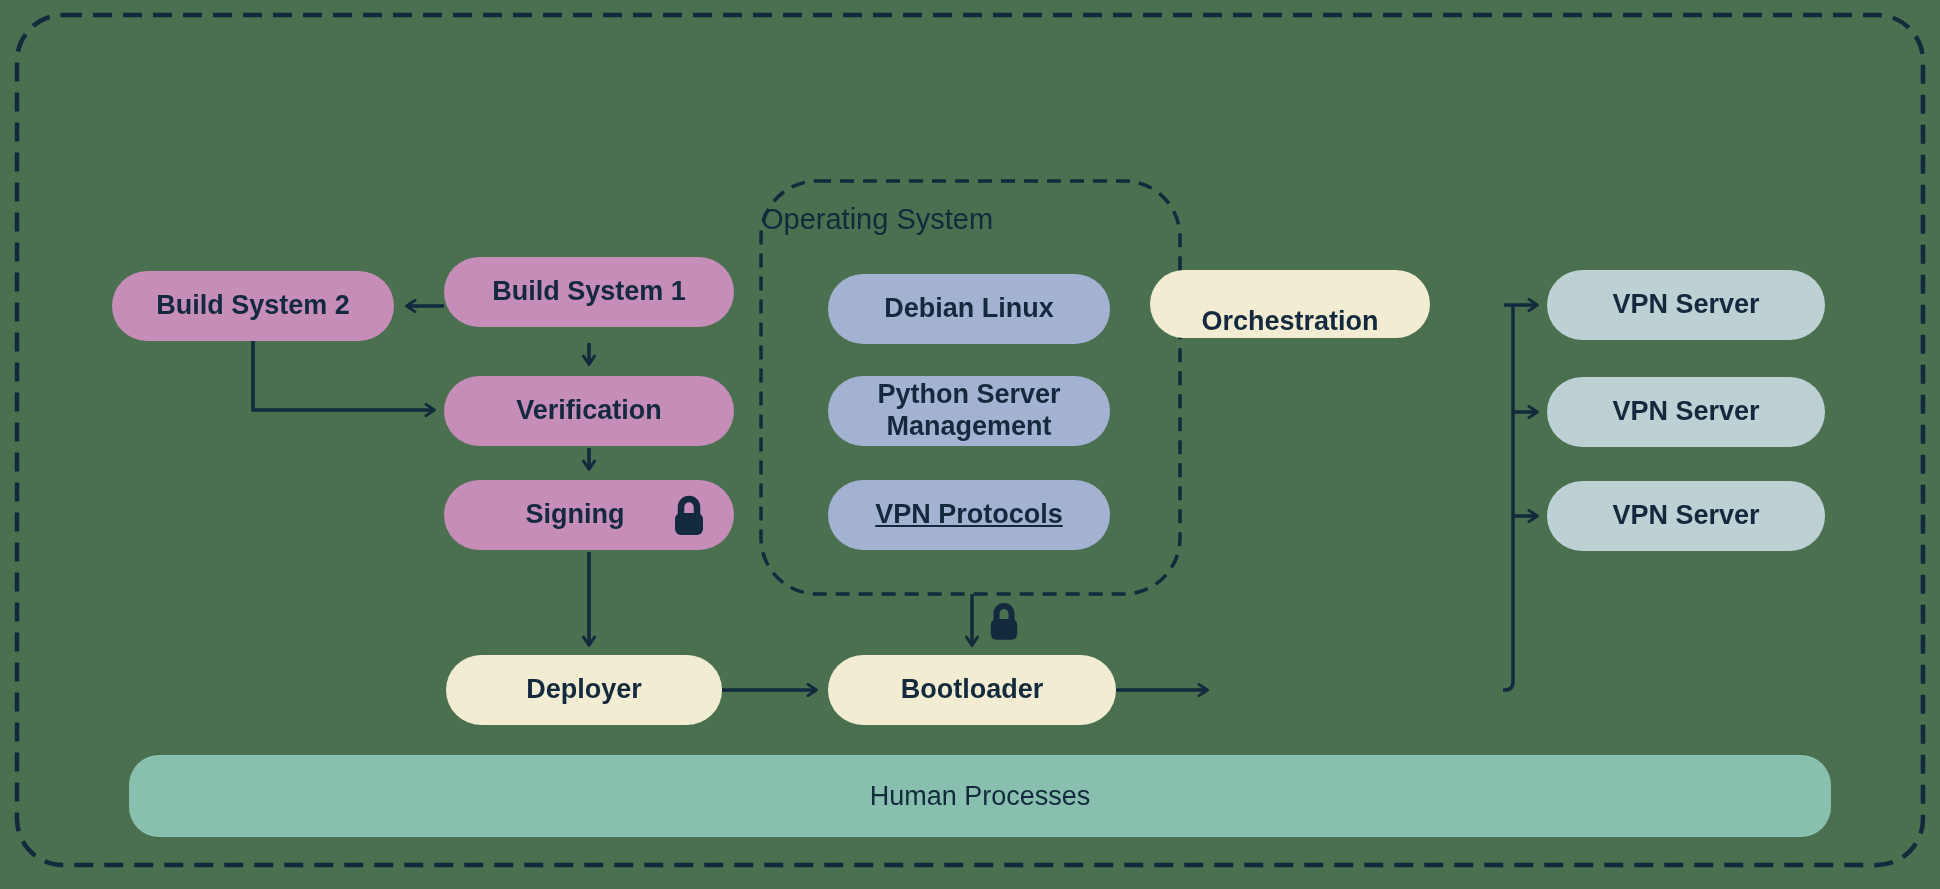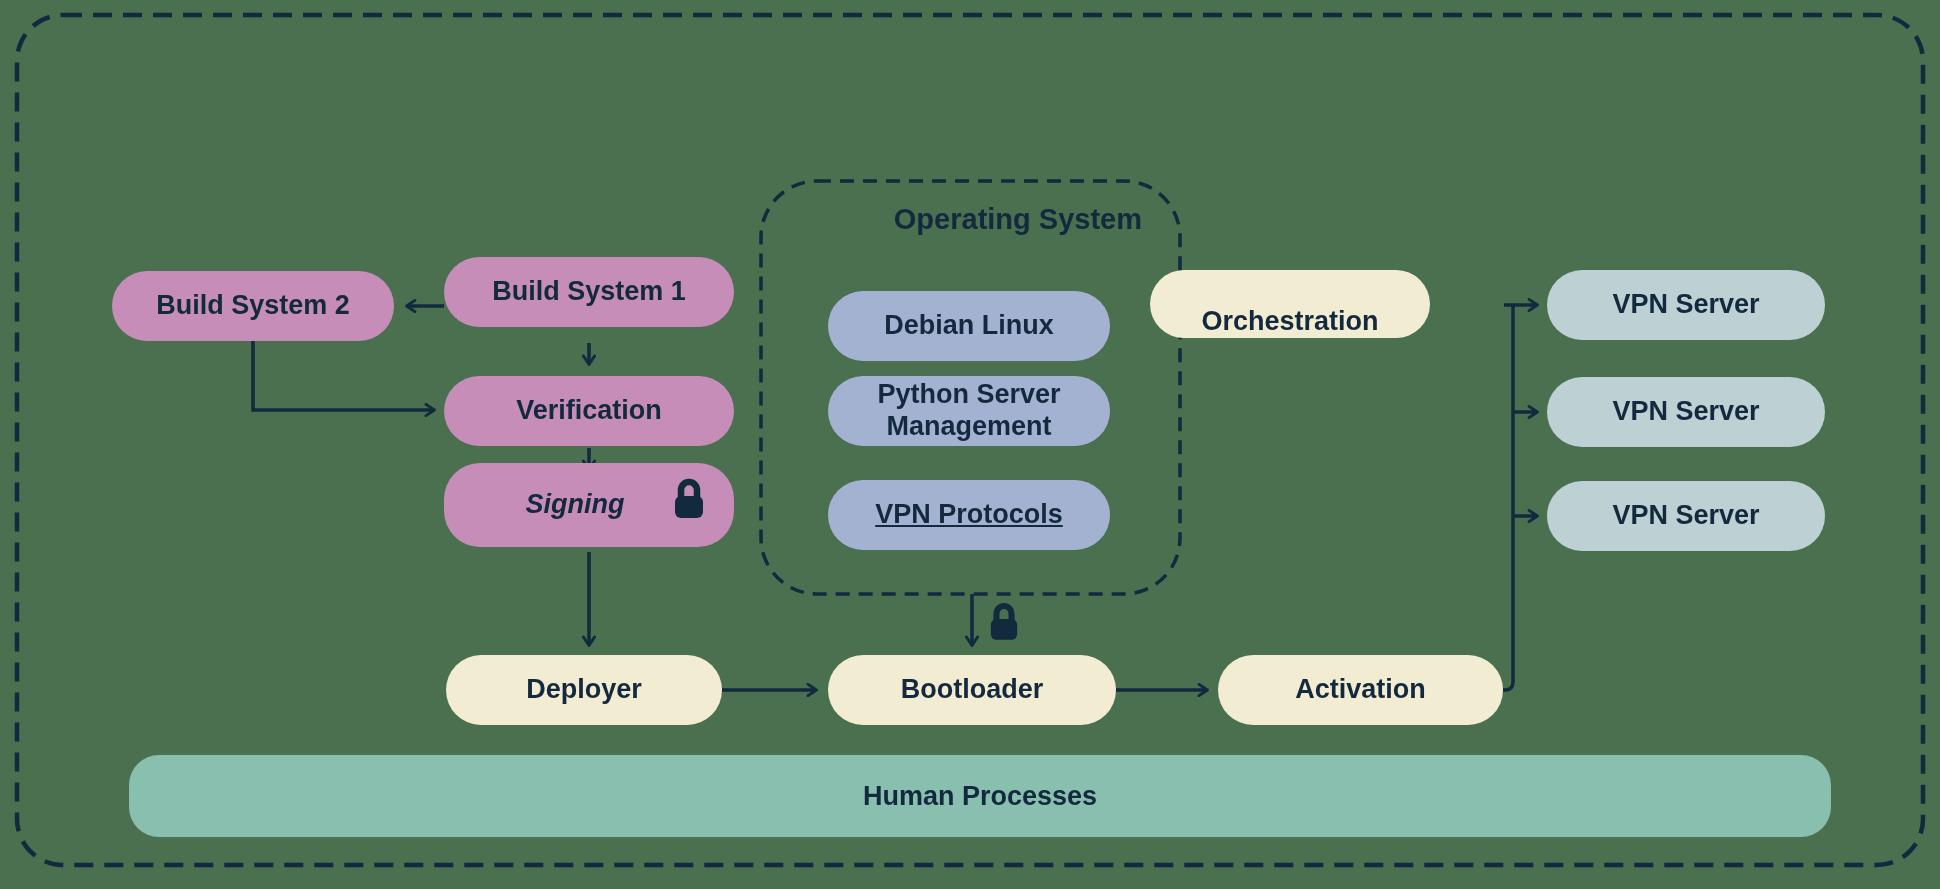--- a/index.html
+++ b/index.html
@@ -38,28 +38,28 @@
   }
   .pink       { background: var(--pink, #c68db8); }
   .periwinkle { background: var(--periwinkle, #a4b2d2); }
   .cream      { background: var(--cream, #f2ecd2); }
   .lightblue  { background: var(--lightblue, #bdd0d3); }
   .teal-bar {
     position: absolute;
     background: var(--teal, #88bfae);
     border-radius: 30px;
     display: flex; align-items: center; justify-content: center;
-    font-weight: bold; font-size: 27px;
+    font-weight: normal; font-size: 27px;
     color: var(--ink, #13293e);
   }
   .os-title {
     position: absolute;
-    left: 723px; top: 203px; width: 419px;
-    text-align: right;
-    font-weight: bold; font-size: 29px;
+    left: 761px; top: 203px; width: 419px;
+    text-align: left;
+    font-weight: normal; font-size: 29px;
     color: var(--ink, #13293e);
   }
   .lock { position: absolute; }
   .lock svg { display: block; }
   .lock-shackle { stroke: var(--ink, #13293e); }
   .lock-body   { fill: var(--ink, #13293e); }
   .connector { stroke: var(--ink, #13293e); stroke-width: 3.5; fill: none; }
   .dashed-frame { stroke: var(--ink, #13293e); fill: none; }
   #arrowhead path { stroke: var(--ink, #13293e); fill: none; }
 </style>
@@ -98,31 +98,31 @@
 
   <div class="node pink" style="left:112px; top:271px; width:282px; height:70px;">
     <span>Build System 2</span>
   </div>
   <div class="node pink" style="left:444px; top:257px; width:290px; height:70px;">
     <span>Build System 1</span>
   </div>
   <div class="node pink" style="left:444px; top:376px; width:290px; height:70px;">
     <span>Verification</span>
   </div>
-  <div class="node pink" style="left:444px; top:463px; width:290px; height:84px;font-style:italic;">
+  <div class="node pink" style="left:444px; top:480px; width:290px; height:70px;">
     <span style="margin-right:28px;">Signing</span>
     <span class="lock" style="right:28px; top:14px;">
       <svg width="34" height="42" viewBox="0 0 34 42">
         <path class="lock-shackle" d="M9,22 V13 A8,8 0 0 1 25,13 V22" stroke-width="6.5" fill="none"></path>
         <rect class="lock-body" x="3" y="19" width="28" height="22" rx="6"></rect>
       </svg>
     </span>
   </div>
 
-  <div class="node periwinkle" style="left:828px; top:291px; width:282px; height:70px;">
+  <div class="node periwinkle" style="left:828px; top:274px; width:282px; height:70px;">
     <span>Debian Linux</span>
   </div>
   <div class="node periwinkle" style="left:828px; top:376px; width:282px; height:70px; padding:0 30px; box-sizing:border-box;">
     <span>Python Server Management</span>
   </div>
   <div class="node periwinkle" style="left:828px; top:480px; width:282px; height:70px;text-decoration:underline;">
     <span>VPN Protocols</span>
   </div>
 
   <span class="lock" style="left:988px; top:601px;">
@@ -134,23 +134,20 @@
 
   <div class="node cream" style="left:1150px; top:270px; width:280px; height:68px;align-items:flex-end;">
     <span>Orchestration</span>
   </div>
   <div class="node cream" style="left:446px; top:655px; width:276px; height:70px;">
     <span>Deployer</span>
   </div>
   <div class="node cream" style="left:828px; top:655px; width:288px; height:70px;">
     <span>Bootloader</span>
   </div>
-  <div class="node cream" style="left:1218px; top:655px; width:285px; height:70px;">
-    <span>Activation</span>
-  </div>
 
   <div class="node lightblue" style="left:1547px; top:270px; width:278px; height:70px;">
     <span>VPN Server</span>
   </div>
   <div class="node lightblue" style="left:1547px; top:377px; width:278px; height:70px;">
     <span>VPN Server</span>
   </div>
   <div class="node lightblue" style="left:1547px; top:481px; width:278px; height:70px;">
     <span>VPN Server</span>
   </div>

